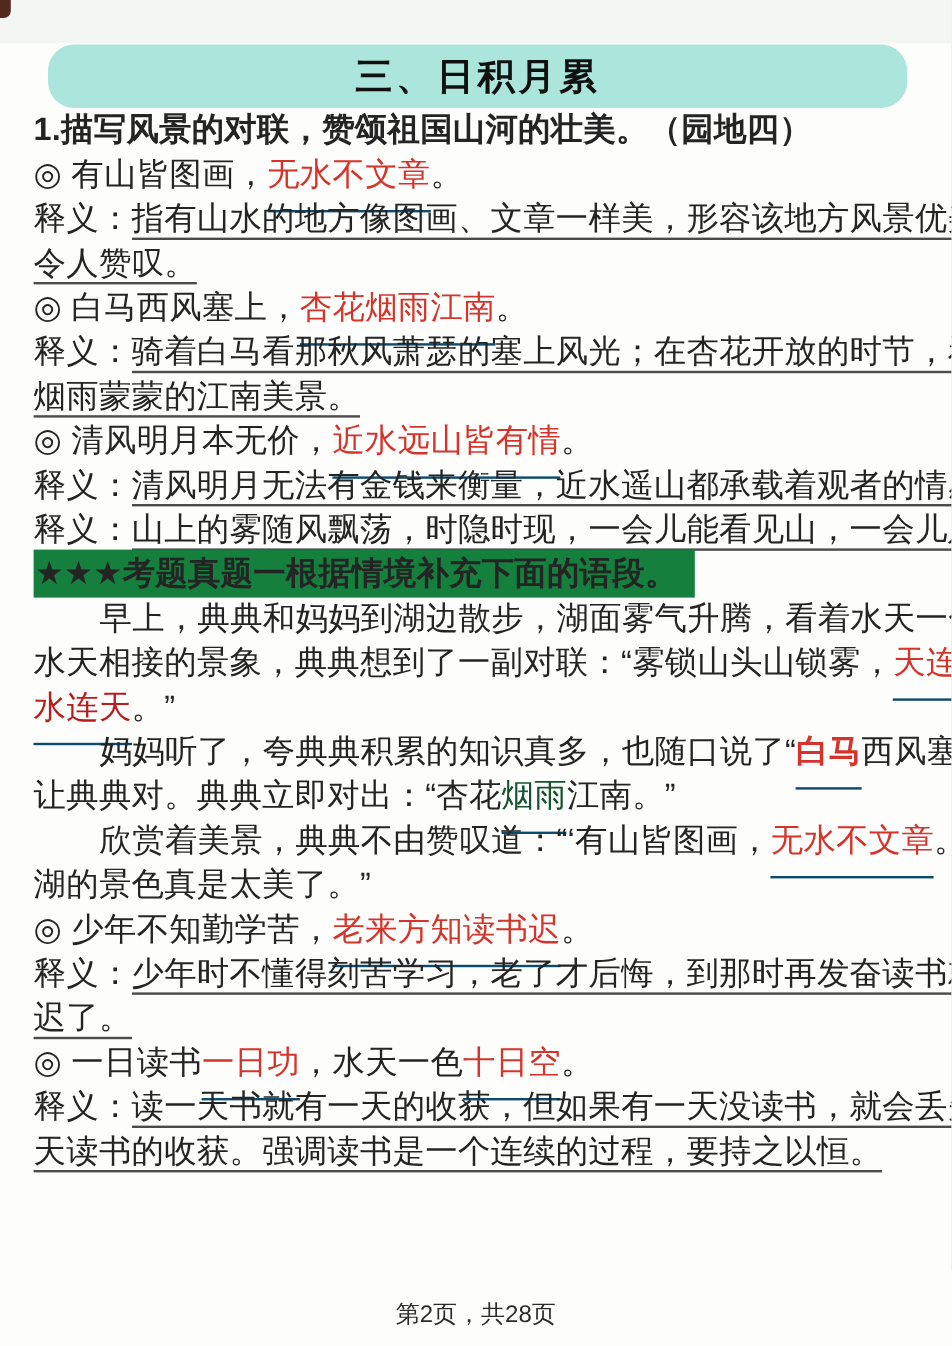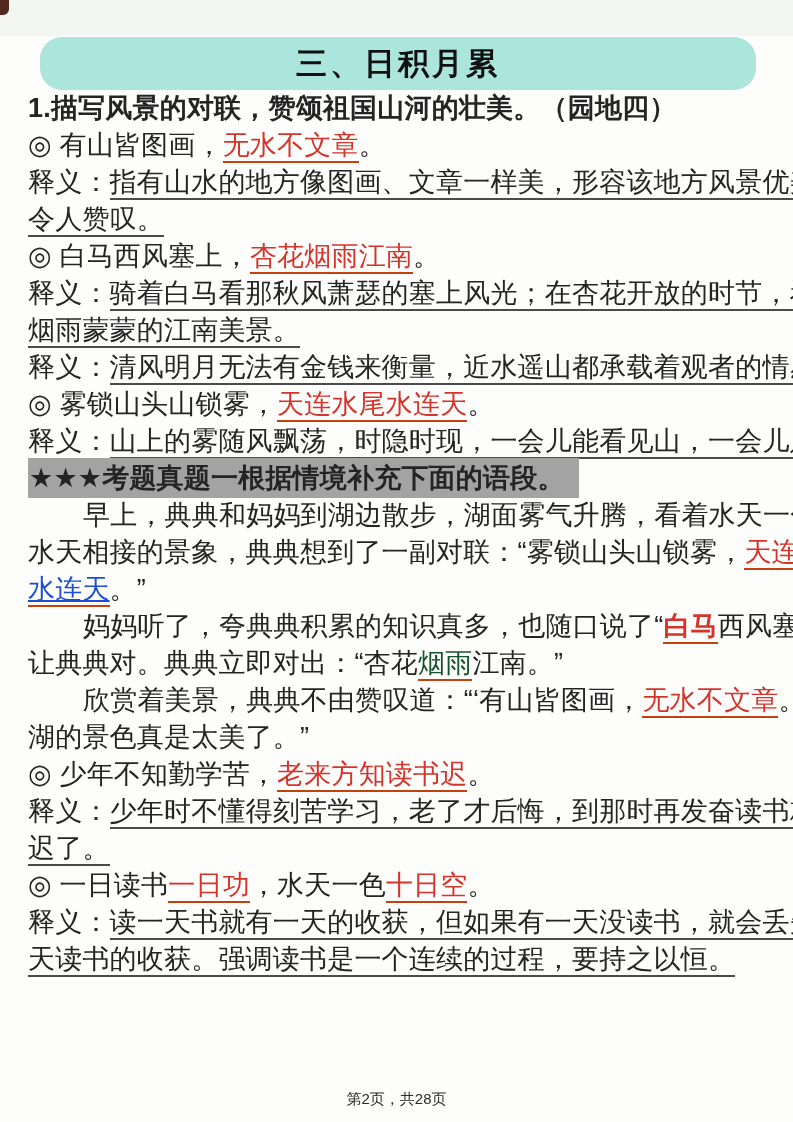--- a/index.html
+++ b/index.html
@@ -57,35 +57,35 @@
   }
   .line.heading { font-weight: 700; color: #141414; }
   .line.indent { text-indent: 55px; }
   .seg-n { color: #242424; }
   .seg-u {
     color: #242424;
     border-bottom: 2px solid #4b4b4b;
     padding-bottom: 1px;
   }
   .seg-r {
-    border-bottom: 2px solid #c2410c;
-    padding-bottom: 1px;
+    border-bottom: 2px solid #0c4a6e;
+    padding-bottom: 15px;
   }
   .block-highlight { height: 37px; }
   .block-highlight .hl {
     font-weight: 700;
     color: #151515;
     padding: 5px 14px 5px 1px;
   }
   .footer {
     position: absolute;
     bottom: 13px;
     left: 0; right: 0;
     text-align: center;
-    font-size: 15px;
+    font-size: 20px;
     color: #2b2b2b;
   }
 </style>
 </head>
 <body>
 
 <div class="page">
   <div class="top-tint"></div>
   <div class="corner-mark"></div>
 
@@ -94,27 +94,27 @@
   </header>
 
   <main class="content" id="content">
       <div class="line heading"><span class="seg-n">1.描写风景的对联，赞颂祖国山河的壮美。（园地四）</span></div>
       <div class="line "><span class="seg-n">◎ 有山皆图画，</span><span class="seg-r" style="color: rgb(213, 52, 43);">无水不文章</span><span class="seg-n">。</span></div>
       <div class="line "><span class="seg-n">释义：</span><span class="seg-u">指有山水的地方像图画、文章一样美，形容该地方风景优美，</span></div>
       <div class="line "><span class="seg-u">令人赞叹。</span></div>
       <div class="line "><span class="seg-n">◎ 白马西风塞上，</span><span class="seg-r" style="color: rgb(213, 52, 43);">杏花烟雨江南</span><span class="seg-n">。</span></div>
       <div class="line "><span class="seg-n">释义：</span><span class="seg-u">骑着白马看那秋风萧瑟的塞上风光；在杏花开放的时节，看那</span></div>
       <div class="line "><span class="seg-u">烟雨蒙蒙的江南美景。</span></div>
+      <div class="line "><span class="seg-n">◎ 清风明月本无价，</span><span class="seg-r" style="color: rgb(213, 52, 43);">近水远山皆有情</span><span class="seg-n">。</span></div>
       <div class="line "><span class="seg-n">释义：</span><span class="seg-u">清风明月无法有金钱来衡量，近水遥山都承载着观者的情感。</span></div>
-      <div class="line "><span class="seg-n">◎ 雾锁山头山锁雾，</span><span class="seg-r" style="color: rgb(213, 52, 43);">天连水尾水连天</span><span class="seg-n">。</span></div>
       <div class="line "><span class="seg-n">释义：</span><span class="seg-u">山上的雾随风飘荡，时隐时现，一会儿能看见山，一会儿只能</span></div>
-      <div class="line  block-highlight"><span class="hl" style="background: #a3a3a3;"><span class="seg-n">★★★考题真题一根据情境补充下面的语段。</span></span></div>
+      <div class="line  block-highlight"><span class="hl" style="background: #15803d;"><span class="seg-n">★★★考题真题一根据情境补充下面的语段。</span></span></div>
       <div class="line  indent"><span class="seg-n">早上，典典和妈妈到湖边散步，湖面雾气升腾，看着水天一色、</span></div>
       <div class="line "><span class="seg-n">水天相接的景象，典典想到了一副对联：“雾锁山头山锁雾，</span><span class="seg-r" style="color: rgb(213, 52, 43);">天连水尾</span></div>
-      <div class="line "><span class="seg-r" style="color: #1d4ed8; text-decoration: underline;">水连天</span><span class="seg-n">。”</span></div>
+      <div class="line "><span class="seg-r" style="color: #b91c1c;">水连天</span><span class="seg-n">。”</span></div>
       <div class="line  indent"><span class="seg-n">妈妈听了，夸典典积累的知识真多，也随口说了“</span><span class="seg-r" style="color: rgb(213, 52, 43); font-weight: bold;">白马</span><span class="seg-n">西风塞上”，</span></div>
       <div class="line "><span class="seg-n">让典典对。典典立即对出：“杏花</span><span class="seg-r" style="color: #14532d;">烟雨</span><span class="seg-n">江南。”</span></div>
       <div class="line  indent"><span class="seg-n">欣赏着美景，典典不由赞叹道：“‘有山皆图画，</span><span class="seg-r" style="color: rgb(213, 52, 43);">无水不文章</span><span class="seg-n">。’千岛</span></div>
       <div class="line "><span class="seg-n">湖的景色真是太美了。”</span></div>
       <div class="line "><span class="seg-n">◎ 少年不知勤学苦，</span><span class="seg-r" style="color: rgb(213, 52, 43);">老来方知读书迟</span><span class="seg-n">。</span></div>
       <div class="line "><span class="seg-n">释义：</span><span class="seg-u">少年时不懂得刻苦学习，老了才后悔，到那时再发奋读书就太</span></div>
       <div class="line "><span class="seg-u">迟了。</span></div>
       <div class="line "><span class="seg-n">◎ 一日读书</span><span class="seg-r" style="color: rgb(213, 52, 43); text-align: right;">一日功</span><span class="seg-n">，水天一色</span><span class="seg-r" style="color: rgb(213, 52, 43);">十日空</span><span class="seg-n">。</span></div>
       <div class="line "><span class="seg-n">释义：</span><span class="seg-u">读一天书就有一天的收获，但如果有一天没读书，就会丢失十</span></div>
       <div class="line "><span class="seg-u">天读书的收获。强调读书是一个连续的过程，要持之以恒。</span></div>

